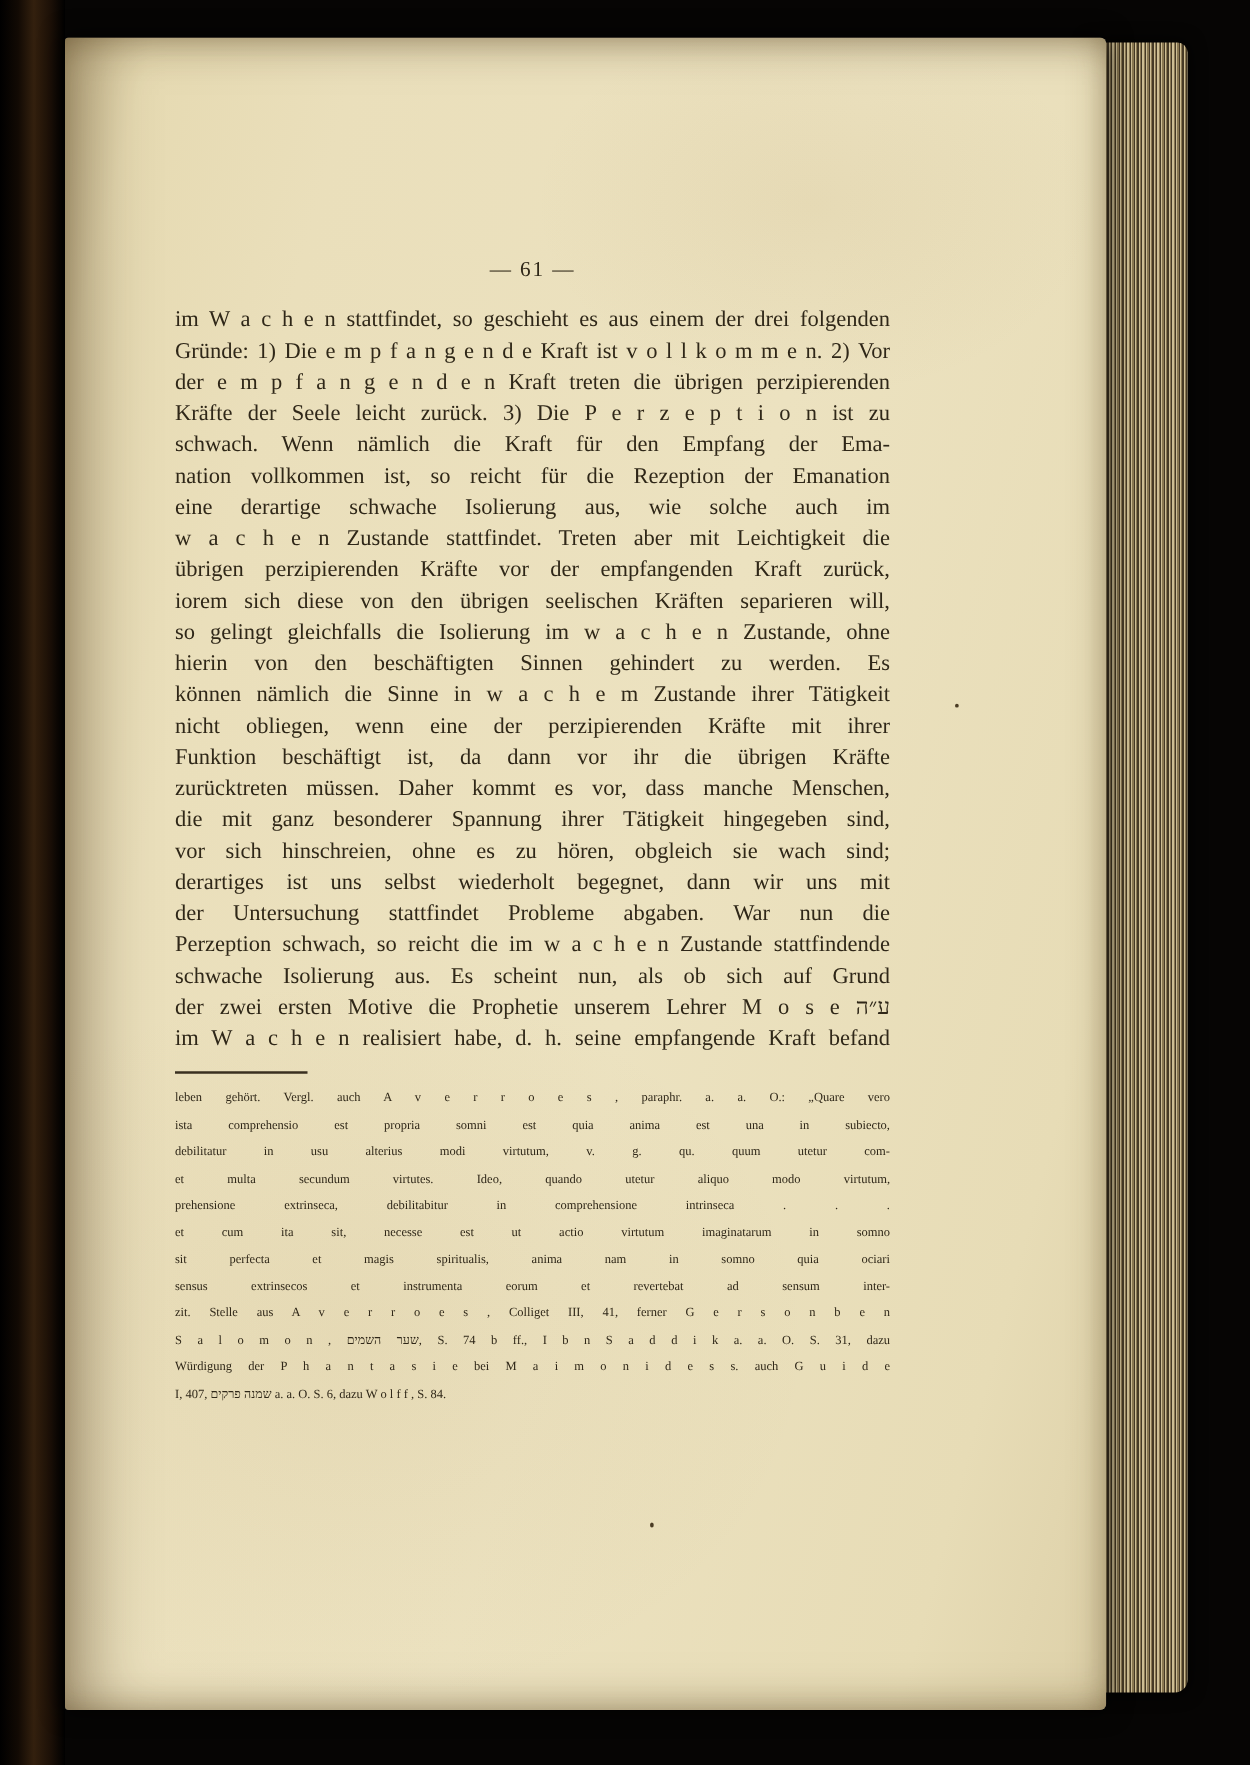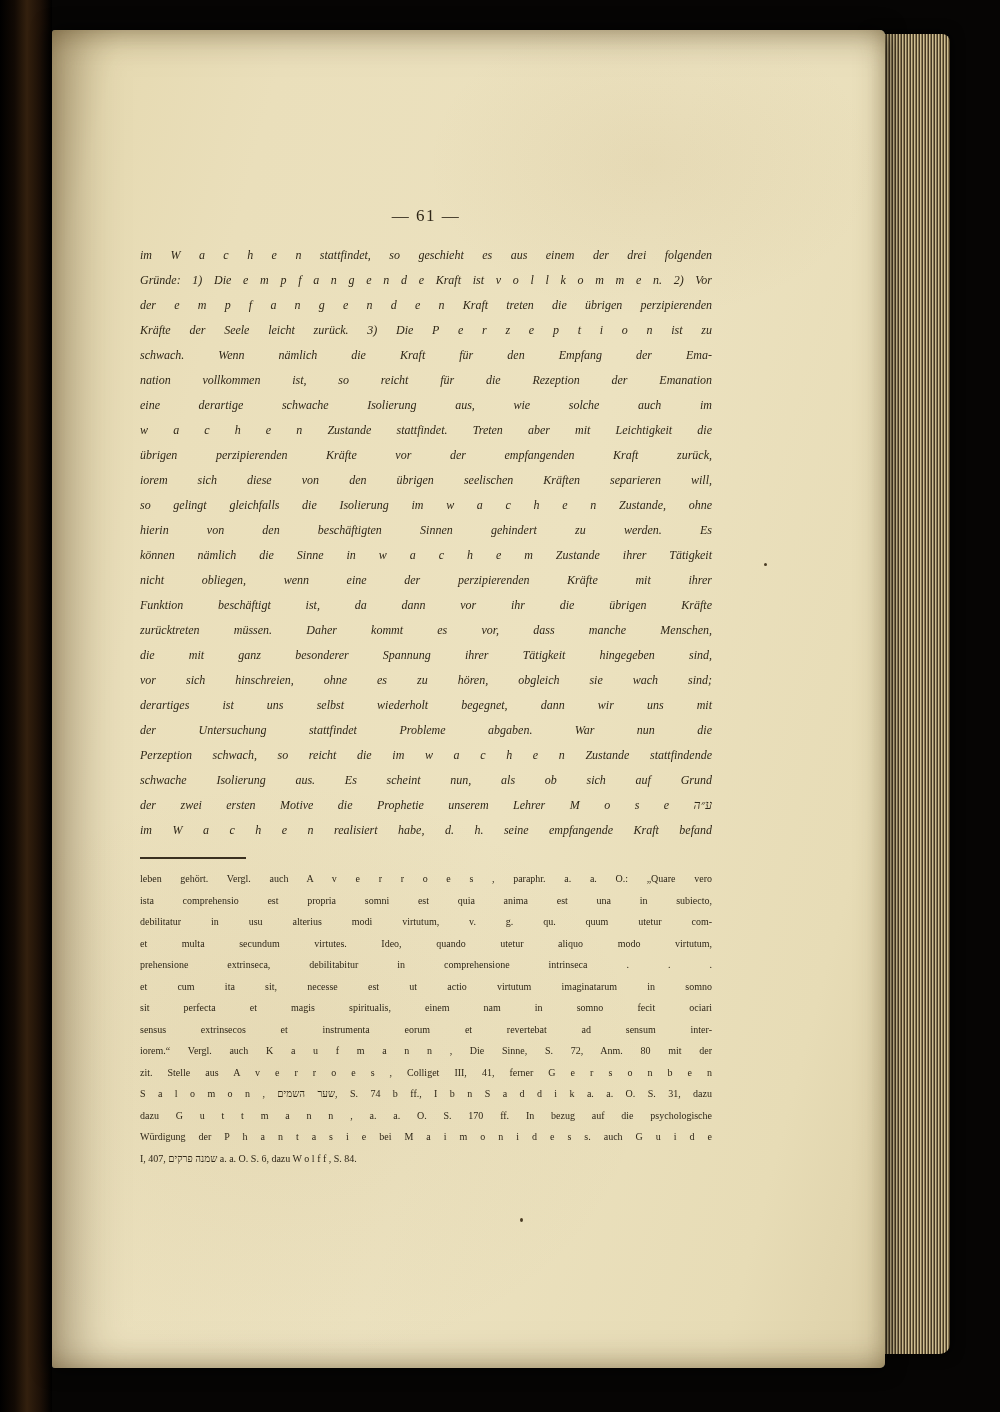--- a/index.html
+++ b/index.html
@@ -48,23 +48,22 @@
     color:#2f2718;
   }
   .page-number{
     margin-top:176px;
     text-align:center;
     font-size:17px;
     letter-spacing:1.5px;
   }
   .body-text{
     margin-top:17px;
-    font-size:12px;
+    font-size:18px;
     line-height:25px;
-    font-style:italic;
   }
   .body-text .line{
     text-align:justify;
     text-align-last:justify;
   }
   .footnote-rule{
     margin-top:14px;
     width:106px;height:2px;
     background:#3a3020;
   }
@@ -129,26 +128,24 @@
 
       <div class="footnote-rule"></div>
 
       <div class="footnote-text">
           <div class="line">leben gehört. Vergl. auch A v e r r o e s , paraphr. a. a. O.: „Quare vero</div>
           <div class="line">ista comprehensio est propria somni est quia anima est una in subiecto,</div>
           <div class="line">debilitatur in usu alterius modi virtutum, v. g. qu. quum utetur com-</div>
           <div class="line">et multa secundum virtutes. Ideo, quando utetur aliquo modo virtutum,</div>
           <div class="line">prehensione extrinseca, debilitabitur in comprehensione intrinseca . . .</div>
           <div class="line">et cum ita sit, necesse est ut actio virtutum imaginatarum in somno</div>
-          <div class="line">sit perfecta et magis spiritualis, einem nam in somno fecit ociari</div>
+          <div class="line">sit perfecta et magis spiritualis, anima nam in somno quia ociari</div>
           <div class="line">sensus extrinsecos et instrumenta eorum et revertebat ad sensum inter-</div>
-          <div class="line">iorem.“ Vergl. auch K a u f m a n n , Die Sinne, S. 72, Anm. 80 mit der</div>
           <div class="line">zit. Stelle aus A v e r r o e s , Colliget III, 41, ferner G e r s o n b e n</div>
           <div class="line">S a l o m o n , שער השמים, S. 74 b ff., I b n S a d d i k a. a. O. S. 31, dazu</div>
-          <div class="line">dazu G u t t m a n n , a. a. O. S. 170 ff. In bezug auf die psychologische</div>
           <div class="line">Würdigung der P h a n t a s i e bei M a i m o n i d e s s. auch G u i d e</div>
           <div class="line">I, 407, שמנה פרקים a. a. O. S. 6, dazu W o l f f , S. 84.</div>
         </div>
 
     </div>
 
     <div class="speck s1"></div>
     <div class="speck s2"></div>
 
   </div>

